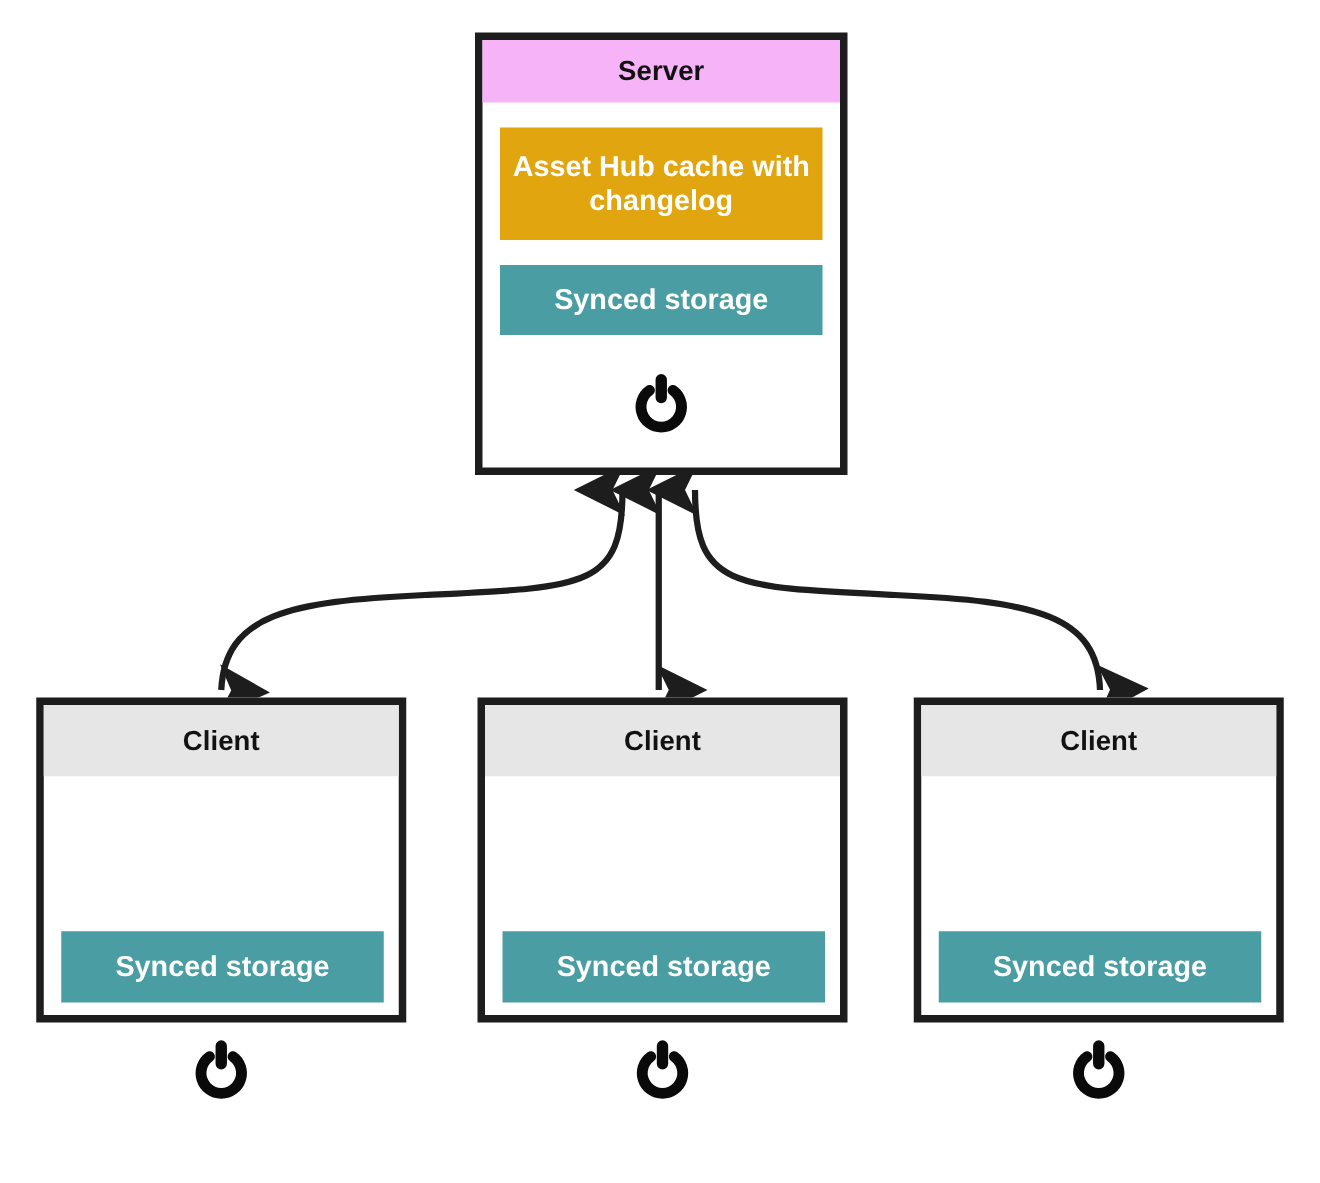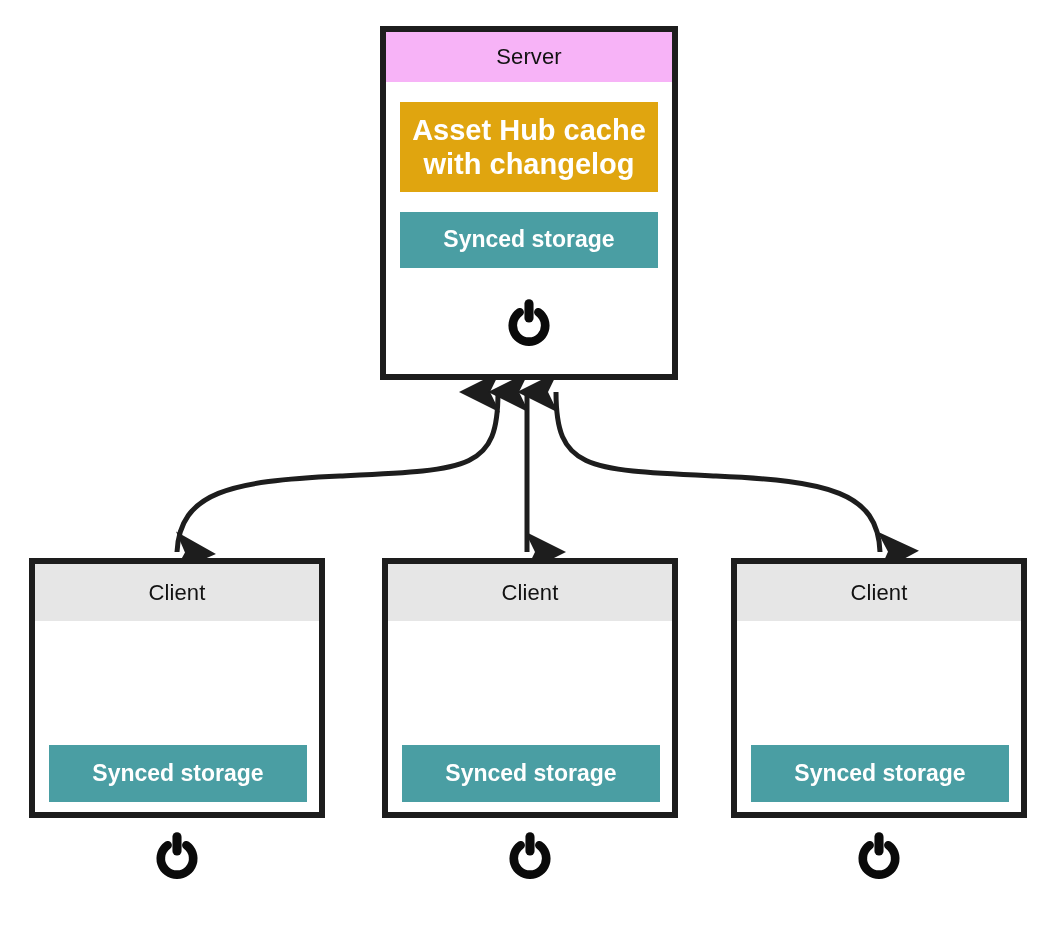--- a/index.html
+++ b/index.html
@@ -26,21 +26,21 @@
     background: #ffffff;
   }
   .node-header {
     position: absolute;
     left: 0;
     right: 0;
     top: 0;
     display: flex;
     align-items: center;
     justify-content: center;
-    font-weight: normal;
+    font-weight: bold;
     color: #121212;
     letter-spacing: 0.1px;
   }
   
   #server-node {
     left: 380px;
     top: 26px;
     width: 298px;
     height: 354px;
   }
@@ -59,21 +59,21 @@
     color: #ffffff;
     font-weight: bold;
     line-height: 1.18;
   }
   #server-cache-box {
     left: 14px;
     top: 70px;
     width: 258px;
     height: 90px;
     background: #e0a50f;
-    font-size: 29px;
+    font-size: 23px;
     padding: 0 6px;
   }
   #server-storage-box {
     left: 14px;
     top: 180px;
     width: 258px;
     height: 56px;
     background: #4a9ea3;
     font-size: 23px;
   }

